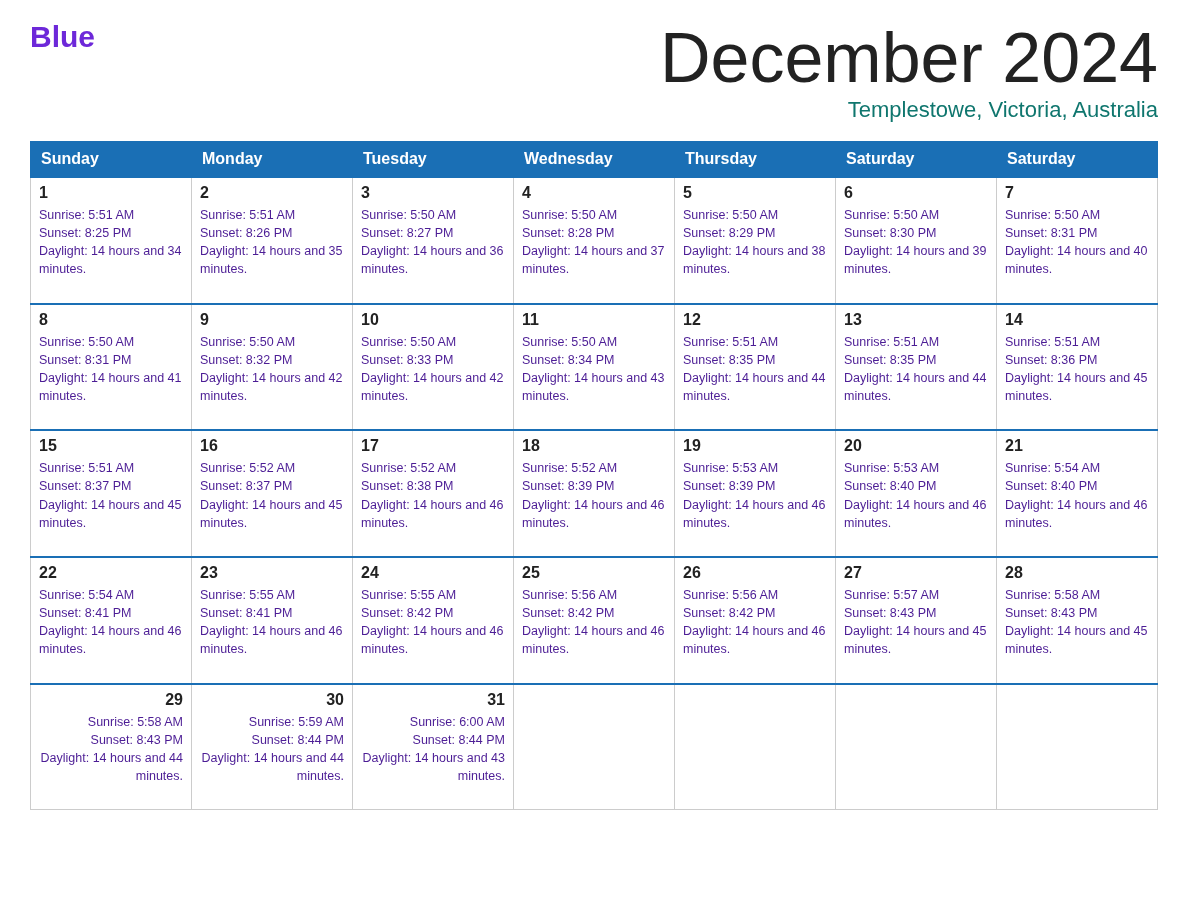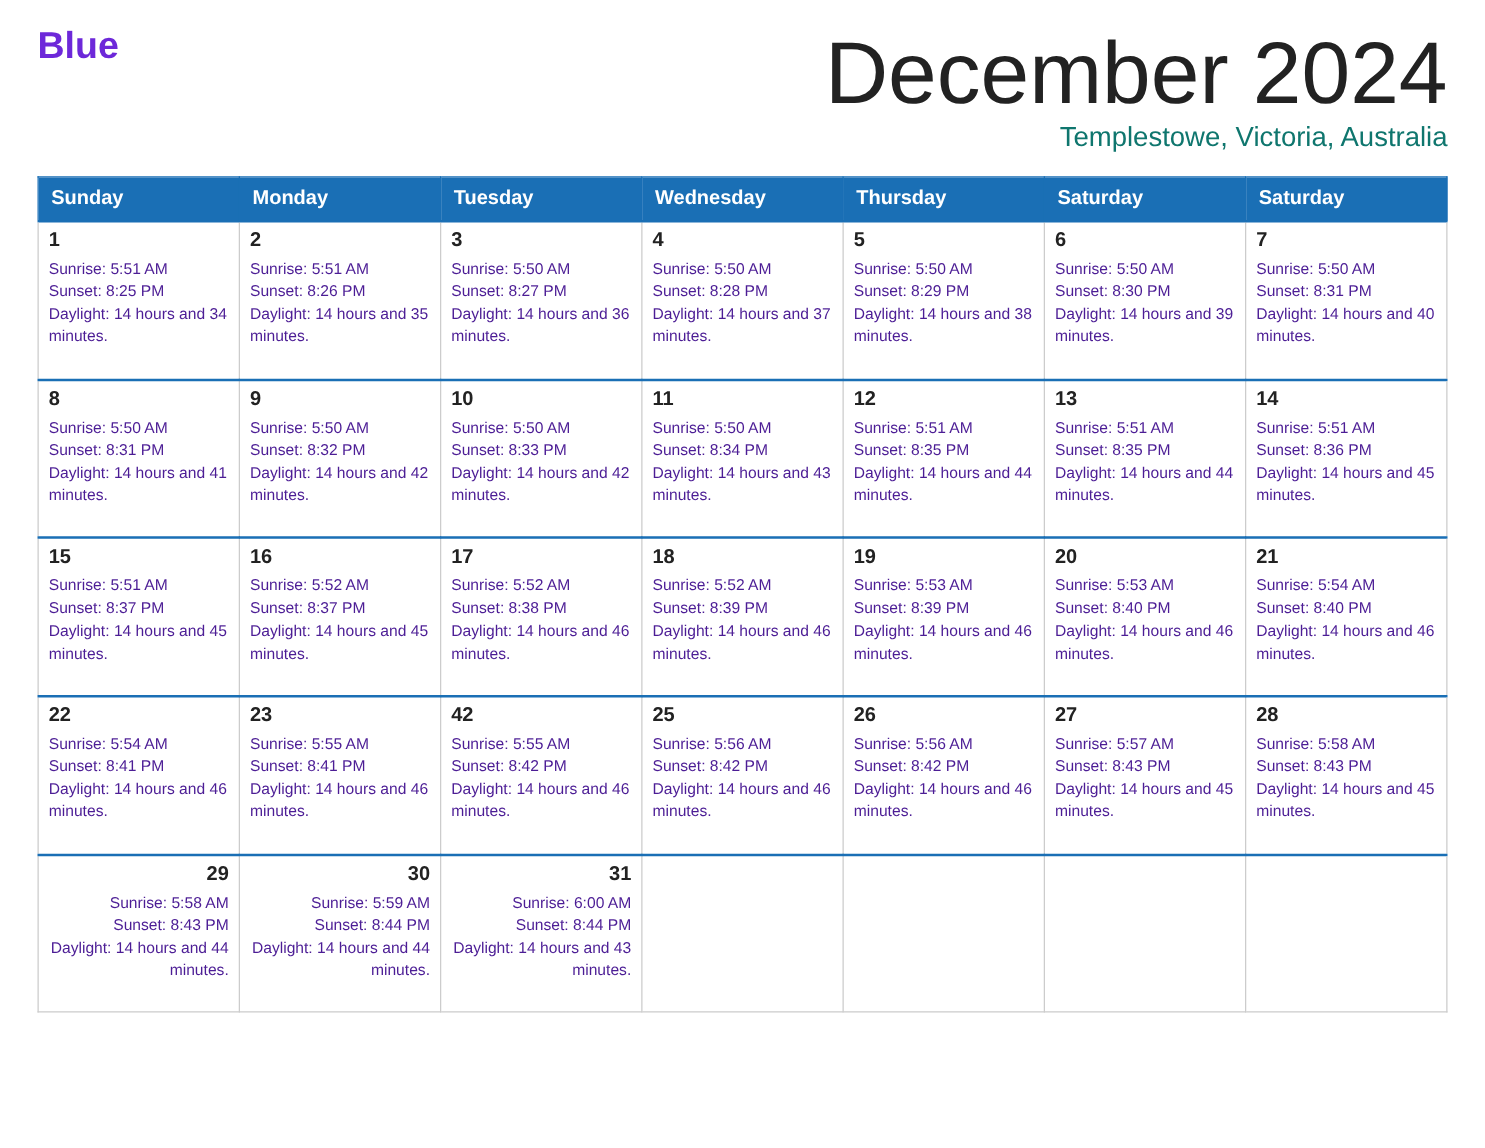--- a/index.html
+++ b/index.html
@@ -342,21 +342,21 @@
         <td>
         <span class="day-number">23</span>
         <div class="day-info">
           Sunrise: 5:55 AM<br>
           Sunset: 8:41 PM<br>
           Daylight: 14 hours and 46 minutes.<br>
           &nbsp;
         </div>
       </td>
         <td>
-        <span class="day-number">42</span>
+        <span class="day-number">24</span>
         <div class="day-info">
           Sunrise: 5:55 AM<br>
           Sunset: 8:42 PM<br>
           Daylight: 14 hours and 46 minutes.<br>
           &nbsp;
         </div>
       </td>
         <td>
         <span class="day-number">25</span>
         <div class="day-info">

